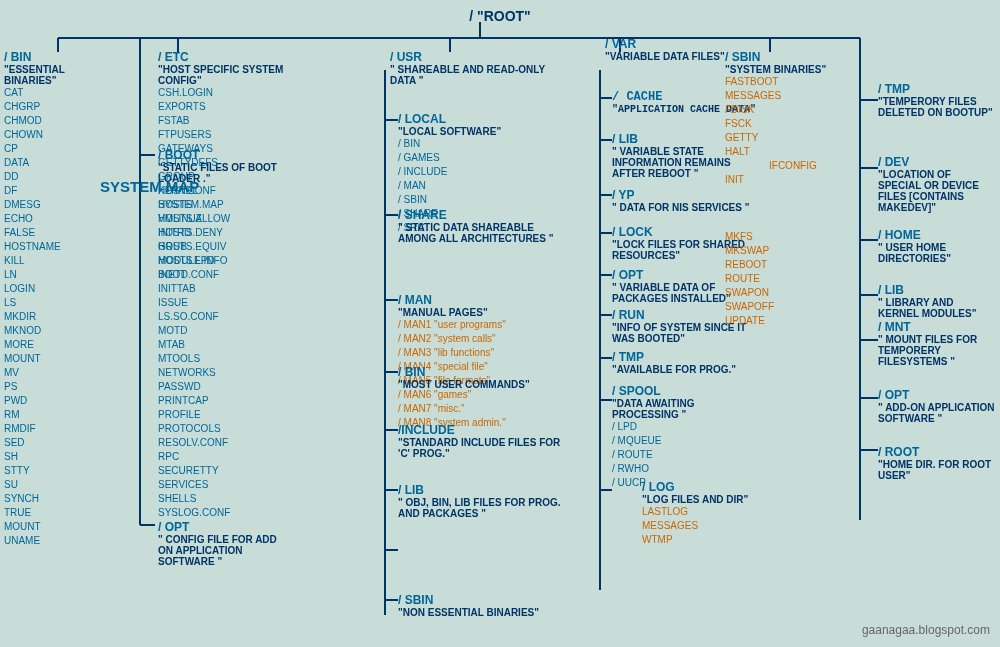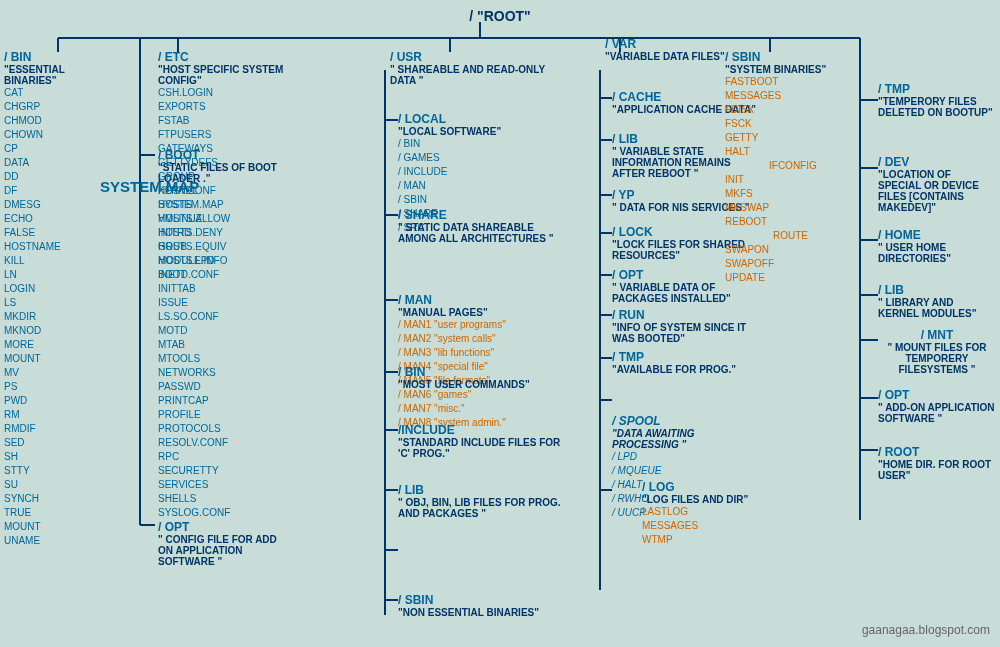--- a/index.html
+++ b/index.html
@@ -272,21 +272,21 @@
   <div style="position:absolute; left:398px; top:593px; width:165px;">
     <div class="section-title">/ SBIN</div>
     <div class="section-desc">"NON ESSENTIAL BINARIES"</div>
   </div>
 
   <div style="position:absolute; left:605px; top:37px; width:155px;">
     <div class="section-title">/ VAR</div>
     <div class="section-desc">"VARIABLE DATA FILES"</div>
   </div>
 
-  <div style="position:absolute; left:612px; top:90px; width:145px;">
+  <div style="position:absolute; left:612px; top:90px; width:145px;font-family:Liberation Mono, monospace;">
     <div class="section-title">/ CACHE</div>
     <div class="section-desc">"APPLICATION CACHE DATA"</div>
   </div>
 
   <div style="position:absolute; left:612px; top:132px; width:145px;">
     <div class="section-title">/ LIB</div>
     <div class="section-desc">" VARIABLE STATE INFORMATION REMAINS AFTER REBOOT "</div>
   </div>
 
   <div style="position:absolute; left:612px; top:188px; width:145px;">
@@ -307,27 +307,27 @@
   <div style="position:absolute; left:612px; top:308px; width:145px;">
     <div class="section-title">/ RUN</div>
     <div class="section-desc">"INFO OF SYSTEM SINCE IT WAS BOOTED"</div>
   </div>
 
   <div style="position:absolute; left:612px; top:350px; width:145px;">
     <div class="section-title">/ TMP</div>
     <div class="section-desc">"AVAILABLE FOR PROG."</div>
   </div>
 
-  <div style="position:absolute; left:612px; top:414px; width:145px;font-style:italic;">
+  <div style="position:absolute; left:612px; top:384px; width:145px;">
     <div class="section-title">/ SPOOL</div>
     <div class="section-desc">"DATA AWAITING PROCESSING "</div>
     <div class="file-list" id="var-spool-files">
         <div>/ LPD</div>
         <div>/ MQUEUE</div>
-        <div>/ HALT</div>
+        <div>/ ROUTE</div>
         <div>/ RWHO</div>
         <div>/ UUCP</div>
       </div>
   </div>
 
   <div style="position:absolute; left:642px; top:480px; width:145px;">
     <div class="section-title">/ LOG</div>
     <div class="section-desc">"LOG FILES AND DIR"</div>
     <div id="var-log-files" class="file-list">
         <div style="color: rgb(204, 102, 0);">LASTLOG</div>
@@ -341,24 +341,24 @@
     <div class="section-desc">"SYSTEM BINARIES"</div>
     <div class="file-list" id="sbin-files">
         <div style="color: rgb(204, 102, 0);">FASTBOOT</div>
         <div style="color: rgb(204, 102, 0);">MESSAGES</div>
         <div style="color: rgb(204, 102, 0); font-style: italic;">FDISK</div>
         <div style="color: rgb(204, 102, 0);">FSCK</div>
         <div style="color: rgb(204, 102, 0);">GETTY</div>
         <div style="color: rgb(204, 102, 0);">HALT</div>
         <div style="color: rgb(204, 102, 0); margin-left: 44px;">IFCONFIG</div>
         <div style="color: rgb(204, 102, 0);">INIT</div>
-        <div style="color: rgb(204, 102, 0);">MKFS</div>
+        <div style="color: rgb(204, 102, 0); margin-top: 43px;">MKFS</div>
         <div style="color: rgb(204, 102, 0);">MKSWAP</div>
         <div style="color: rgb(204, 102, 0);">REBOOT</div>
-        <div style="color: rgb(204, 102, 0); margin-left: 48px;">ROUTE</div>
+        <div style="color: rgb(204, 102, 0);">ROUTE</div>
         <div style="color: rgb(204, 102, 0);">SWAPON</div>
         <div style="color: rgb(204, 102, 0);">SWAPOFF</div>
         <div style="color: rgb(204, 102, 0);">UPDATE</div>
       </div>
   </div>
 
   <div style="position:absolute; left:878px; top:82px; width:118px;">
     <div class="section-title">/ TMP</div>
     <div class="section-desc">"TEMPERORY FILES DELETED ON BOOTUP"</div>
   </div>
@@ -371,21 +371,21 @@
   <div style="position:absolute; left:878px; top:228px; width:118px;">
     <div class="section-title">/ HOME</div>
     <div class="section-desc">" USER HOME DIRECTORIES"</div>
   </div>
 
   <div style="position:absolute; left:878px; top:283px; width:118px;">
     <div class="section-title">/ LIB</div>
     <div class="section-desc">"  LIBRARY AND KERNEL MODULES"</div>
   </div>
 
-  <div style="position:absolute; left:878px; top:328px; width:118px;text-align:center;">
+  <div style="position:absolute; left:878px; top:320px; width:118px;">
     <div class="section-title">/ MNT</div>
     <div class="section-desc">"  MOUNT FILES FOR TEMPORERY FILESYSTEMS "</div>
   </div>
 
   <div style="position:absolute; left:878px; top:388px; width:118px;">
     <div class="section-title">/ OPT</div>
     <div class="section-desc">" ADD-ON APPLICATION SOFTWARE "</div>
   </div>
 
   <div style="position:absolute; left:878px; top:445px; width:118px;">

